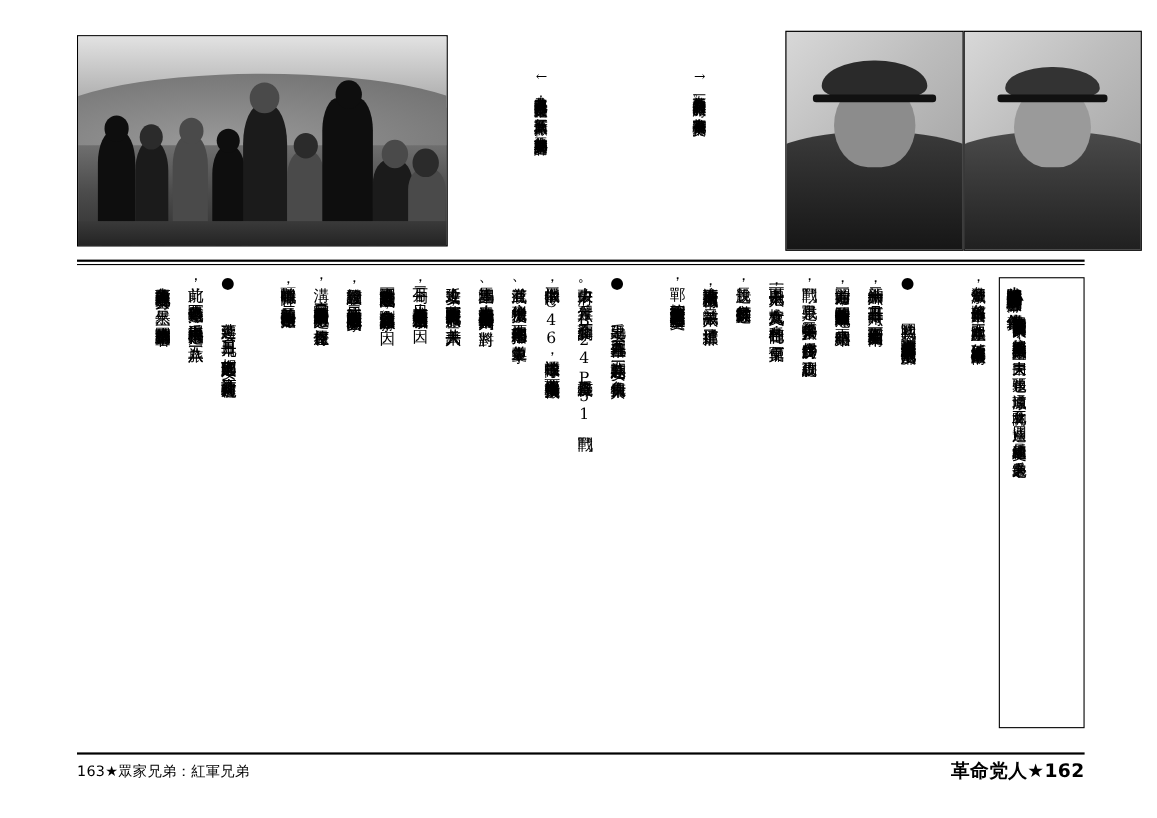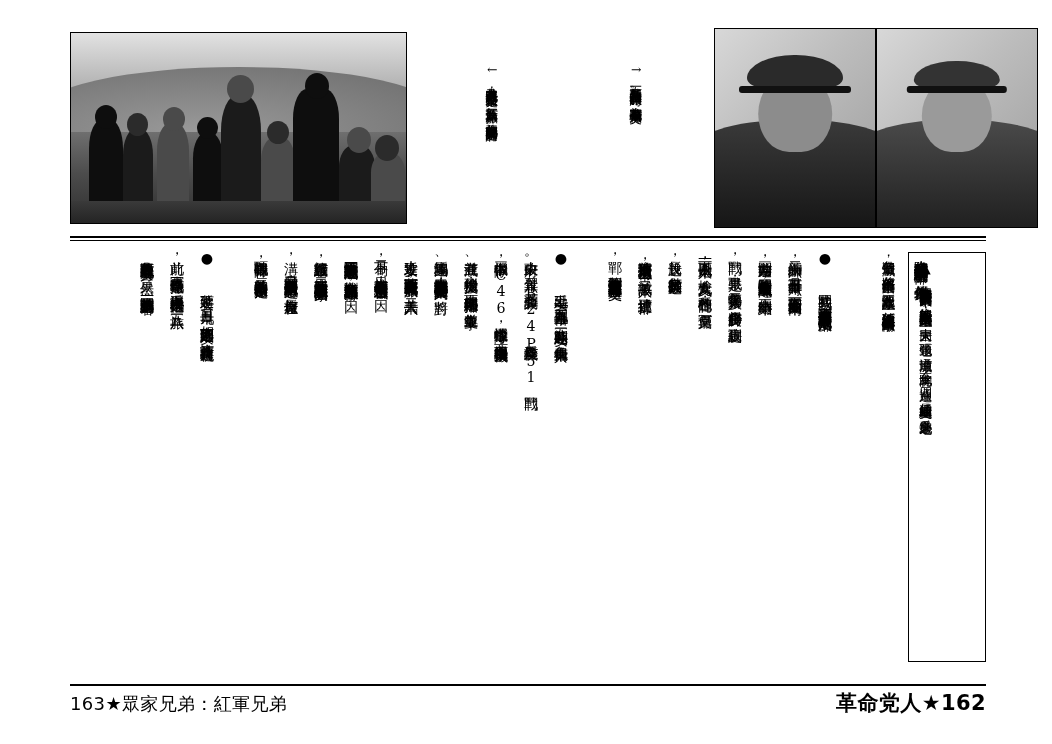--- a/index.html
+++ b/index.html
@@ -191,27 +191,27 @@
     position: absolute;
     left: 70px;
     top: 692px;
     width: 916px;
     height: 28px;
     font-family: "DejaVu Sans", "Liberation Sans", sans-serif;
   }
   .footer-left {
     position: absolute;
     left: 0; top: 0;
-    font-size: 18px;
+    font-size: 13px;
     letter-spacing: 0.02em;
   }
   .footer-right {
     position: absolute;
     right: 0; top: -3px;
-    font-size: 21px;
+    font-size: 17px;
     font-weight: bold;
     letter-spacing: 0.02em;
   }
 </style>
 </head>
 <body>
 
 <div class="page">
 
   <div class="photo-band">

